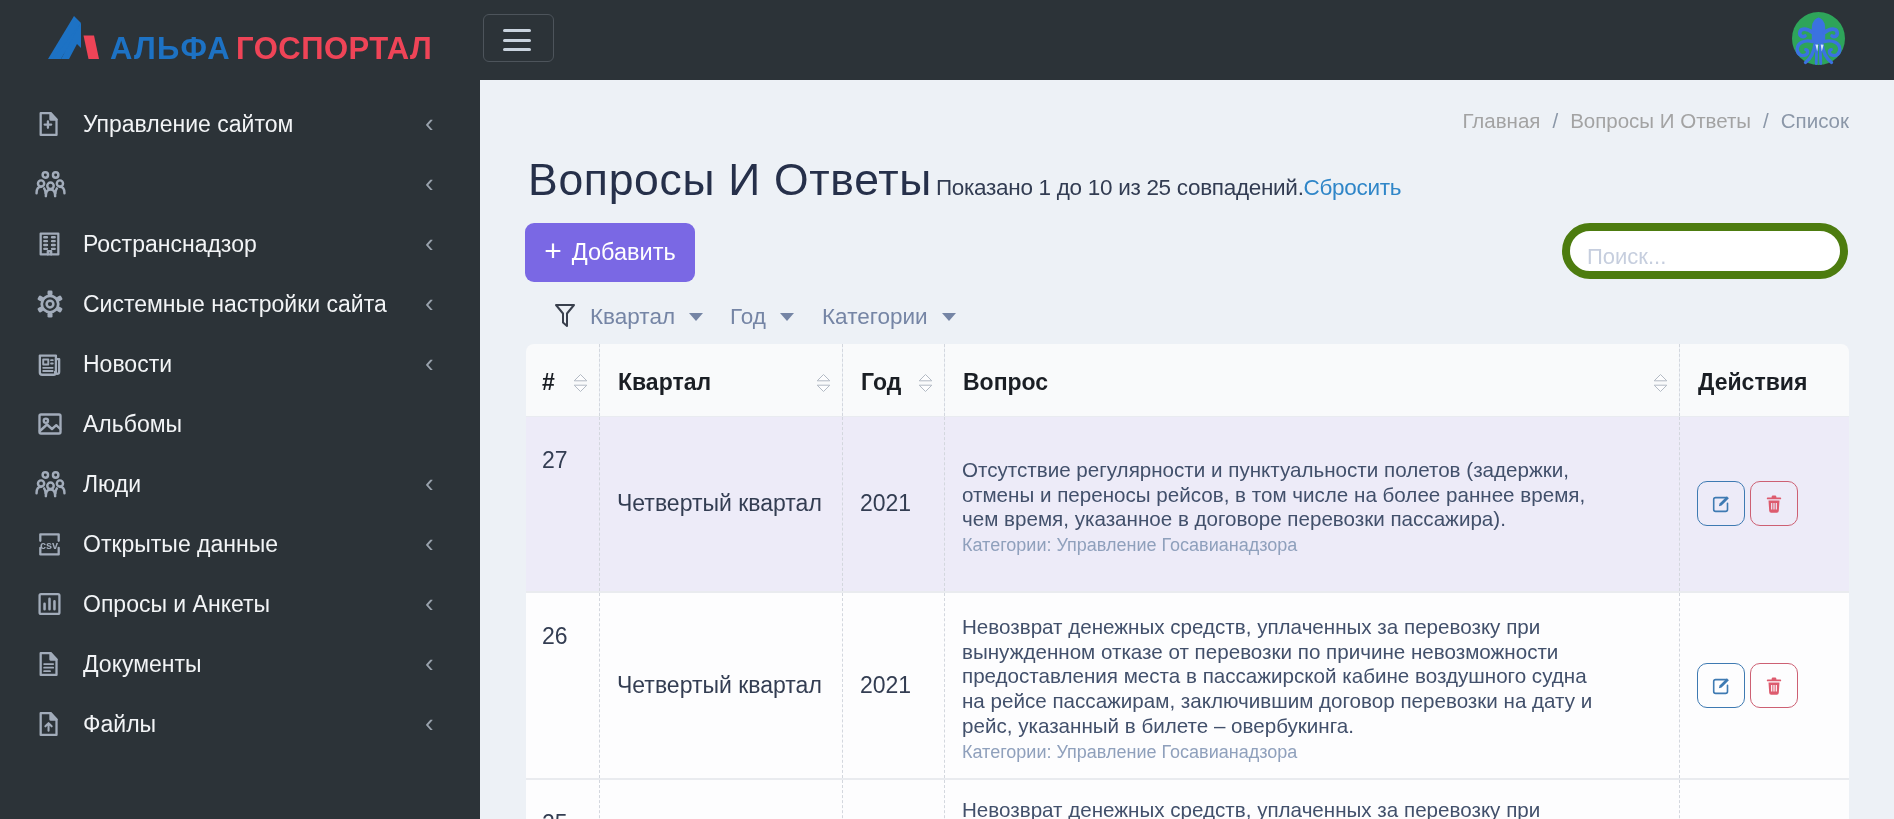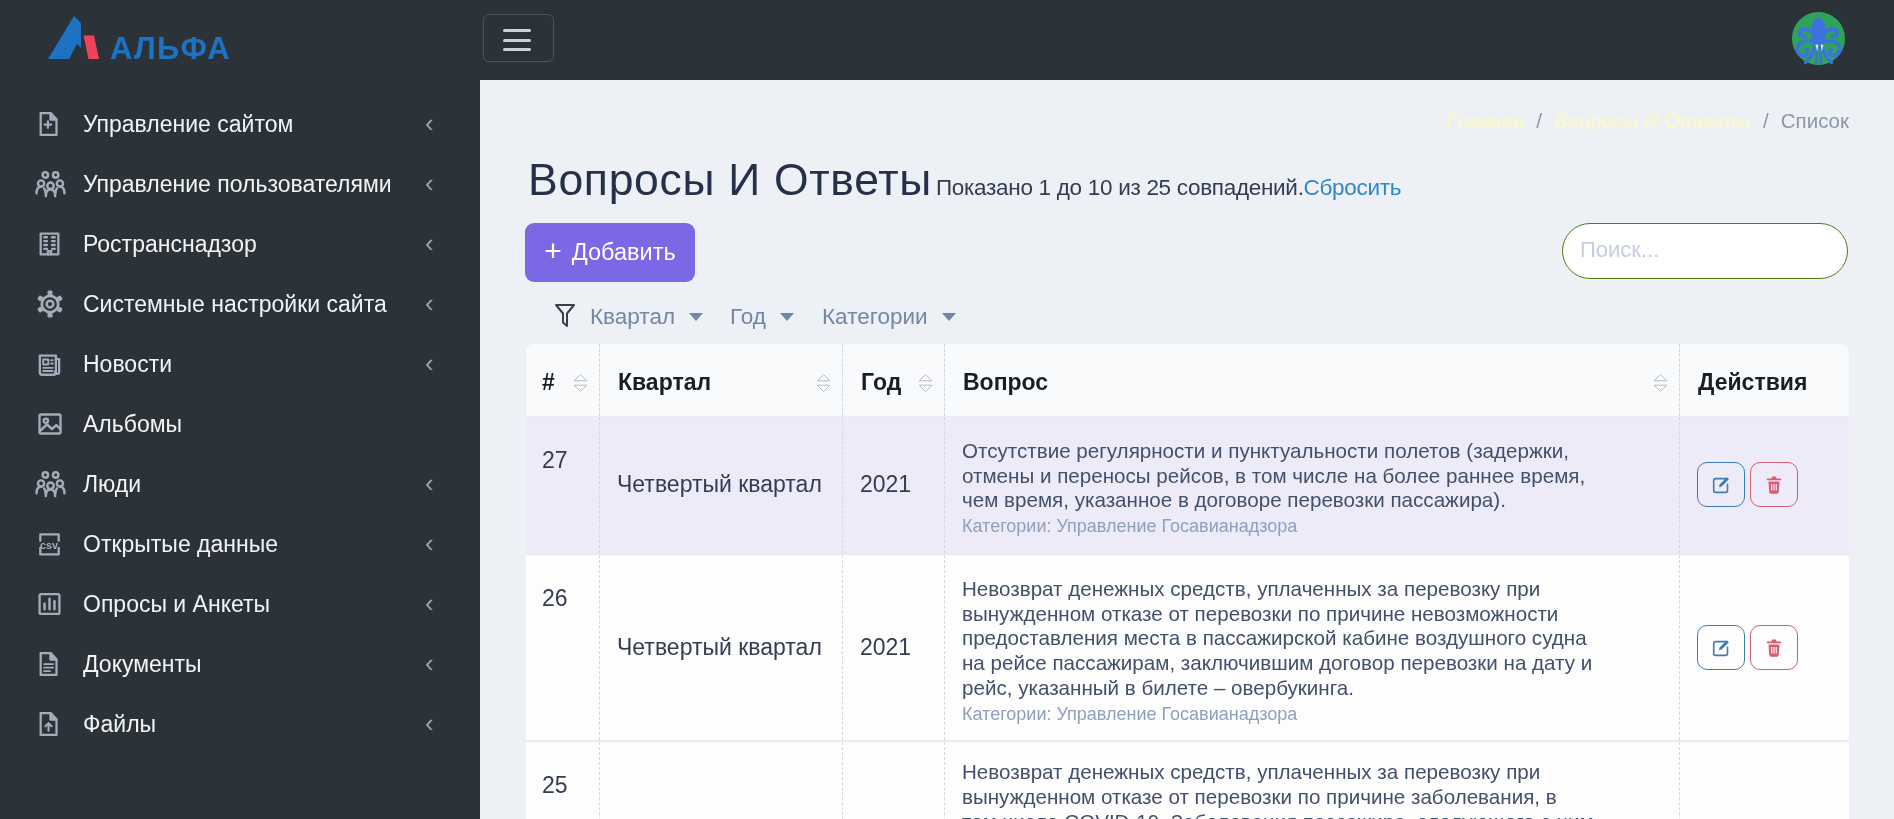--- a/index.html
+++ b/index.html
@@ -21,41 +21,41 @@
   .menu li .lbl { position:absolute; left:83px; top:50%; transform:translateY(-50%); font-size:23px; color:#f2f4f6; white-space:nowrap; }
   .menu li .chev { position:absolute; left:425px; top:50%; transform:translateY(-52%); font-size:26px; color:#9aa3ad; }
 
   
   .burger { position:absolute; left:483px; top:14px; width:71px; height:48px; border:1px solid #4d545b; border-radius:6px; }
   .burger i { position:absolute; left:19px; width:28px; height:3.4px; background:#c9d3de; border-radius:2px; display:block; }
   .avatar { position:absolute; left:1792px; top:12px; width:53px; height:53px; }
 
   
   .crumbs { position:absolute; top:109px; right:45px; font-size:20.5px; color:#8b97a8; white-space:nowrap; }
-  .crumbs a { color:#fef9c3; text-decoration:none;font-style:italic; }
+  .crumbs a { color:#a3a3a3; text-decoration:none; }
   .crumbs .sep { margin:0 12px; color:#8b97a8; }
 
   
   h1.pgtitle { position:absolute; left:528px; top:157.5px; font-size:44.5px; font-weight:400; color:#26304a; line-height:1; letter-spacing:0.7px;}
   .subtitle { position:absolute; left:936px; top:176.5px; font-size:22.5px; color:#323c52; line-height:1; letter-spacing:-0.3px; }
   .subtitle a { color:#2f86c8; text-decoration:none; }
 
   
   .btn-add { position:absolute; left:525px; top:223px; width:170px; height:59px; background:#7a68e4; border-radius:9px;
              display:flex; align-items:center; justify-content:center; color:#fff; }
   .btn-add .plus { font-size:30px; font-weight:400; margin-right:10px; margin-top:-3px;}
   .btn-add .txt { font-size:23.5px; }
 
   
   .filters { position:absolute; left:0; top:0; }
   .f-item { position:absolute; top:304px; font-size:22.5px; color:#7585a5; white-space:nowrap; }
   .f-item .caret { display:inline-block; width:0; height:0; border-left:7px solid transparent; border-right:7px solid transparent; border-top:8px solid #7585a5; margin-left:14px; vertical-align:middle; margin-top:-2px;}
 
   
-  .search { position:absolute; left:1562px; top:223px; width:286px; height:56px; background:#fff; border:1px solid #4d7c0f; border-radius:28px; }
+  .search { position:absolute; left:1562px; top:223px; width:286px; height:56px; background:#fff; border:8px solid #4d7c0f; border-radius:28px; }
   .search span { position:absolute; left:17px; top:13px; font-size:22px; color:#c6cede; }
 
   
   .card { position:absolute; left:526px; top:344px; width:1323px; height:475px; border-radius:8px 8px 0 0; overflow:hidden; }
   table.grid { width:1323px; border-collapse:collapse; table-layout:fixed; }
   table.grid th, table.grid td { border-right:1px dashed #d3d7de; }
   table.grid th:last-child, table.grid td:last-child { border-right:none; }
   table.grid thead tr { height:72px; }
   table.grid thead th { background:#f9fafb; font-size:23px; font-weight:bold; color:#1a1e24; text-align:left;
         padding-left:18px; padding-top:5px; position:relative; border-bottom:1px solid #e9ebf0; }
@@ -83,20 +83,21 @@
     <div class="logo">
       <svg width="58" height="50" viewBox="0 0 58 50">
         <polygon points="27,3 34,10 14,46 1,46" fill="#1d72c4"></polygon>
         <polygon points="34,10 34,22 12,46 6,46" fill="#1d72c4"></polygon>
         <polygon points="34,10 34,46 14,46" fill="#1d72c4"></polygon>
         <polygon points="22,46 30,31 34,35 34,46" fill="#2c3338"></polygon>
         <polygon points="36.5,22.5 47,22.5 52,46 41.5,46" fill="#ef4457"></polygon>
       </svg>
     </div>
     <div class="logo-albl">АЛЬФА</div>
+    <div class="logo-gos">ГОСПОРТАЛ</div>
     <ul class="menu" id="menu">
       <li>
         <svg width="29" height="29" viewBox="0 0 24 24" fill="none" stroke="#a2acba" stroke-width="1.9" stroke-linecap="round" stroke-linejoin="round">
           <path d="M17.8 8.3 V21 H4.7 V3 H12.8 Z"></path>
           <path d="M12.8 3 l5 5.3 h-5 z" fill="#a2acba"></path>
           <path d="M8 12.5 h5.4 M10.7 9.8 v5.4"></path>
         </svg>
         <span class="lbl">Управление сайтом</span>
         <span class="chev">‹</span>
       </li>
@@ -106,21 +107,20 @@
           <circle cx="16" cy="5" r="2.1"></circle>
           <circle cx="4.7" cy="11.6" r="2.4"></circle>
           <path d="M1.2 19.2 c0-3.2 1.5-5 3.5-5"></path>
           <path d="M8.2 19.2 c0-1.6-.4-2.9-1.1-3.8"></path>
           <circle cx="19.3" cy="11.6" r="2.4"></circle>
           <path d="M22.8 19.2 c0-3.2-1.5-5-3.5-5"></path>
           <path d="M15.8 19.2 c0-1.6.4-2.9 1.1-3.8"></path>
           <circle cx="12" cy="13.4" r="2.5"></circle>
           <path d="M8.4 21.4 c0-3.3 1.5-5.1 3.6-5.1 s3.6 1.8 3.6 5.1"></path>
         </svg>
-        <span class="lbl">Управление пользователями</span>
         <span class="chev">‹</span>
       </li>
       <li>
         <svg width="29" height="29" viewBox="0 0 24 24" fill="none" stroke="#a2acba" stroke-width="1.9" stroke-linecap="round" stroke-linejoin="round">
           <rect x="4.7" y="3.4" width="14.6" height="17.2"></rect>
           <path d="M7.7 6.4 h2.2 M7.7 9.6 h2.2 M7.7 12.8 h2.2 M7.7 16 h2.2 M14.1 6.4 h2.2 M14.1 9.6 h2.2 M14.1 12.8 h2.2 M14.1 16 h2.2" stroke-width="2"></path>
           <path d="M10.6 20.6 v-2.6 h2.8 v2.6"></path>
         </svg>
         <span class="lbl">Ространснадзор</span>
         <span class="chev">‹</span>
@@ -283,21 +283,21 @@
               <polygon points="7.5,18 13.8,11.7 1.2,11.7" fill="#fdfdfe" stroke="#b3bac4" stroke-width="1"></polygon>
             </svg></th>
           <th>Вопрос<svg class="sort" width="15" height="19" viewBox="0 0 15 19">
               <polygon points="7.5,1 13.8,7.3 1.2,7.3" fill="#fdfdfe" stroke="#b3bac4" stroke-width="1"></polygon>
               <polygon points="7.5,18 13.8,11.7 1.2,11.7" fill="#fdfdfe" stroke="#b3bac4" stroke-width="1"></polygon>
             </svg></th>
           <th>Действия</th>
         </tr>
       </thead>
       <tbody>
-        <tr class="r-hl" style="height:138px">
+        <tr class="r-hl" style="height:176px">
           <td class="c-num">27</td>
           <td>Четвертый квартал</td>
           <td>2021</td>
           <td class="qcell">
             <div class="qin">Отсутствие регулярности и пунктуальности полетов (задержки,<br>отмены и переносы рейсов, в том числе на более раннее время,<br>чем время, указанное в договоре перевозки пассажира).<br><span class="cat">Категории: Управление Госавианадзора</span></div>
           </td>
           <td class="acts">
             <span class="ibtn edit"><svg width="22" height="22" viewBox="0 0 22 22">
                 <path d="M16 4.6 H5.6 C4.3 4.6 3.7 5.2 3.7 6.5 v10 c0 1.3.6 1.9 1.9 1.9 h10 c1.3 0 1.9-.6 1.9-1.9 V10.3" fill="none" stroke="#3e7ab2" stroke-width="1.6" stroke-linecap="round"></path>
                 <path d="M16.9 3.2 l2 2 L11.6 12.5 l-2.7.7.7-2.7 z" fill="#3e7ab2"></path>

